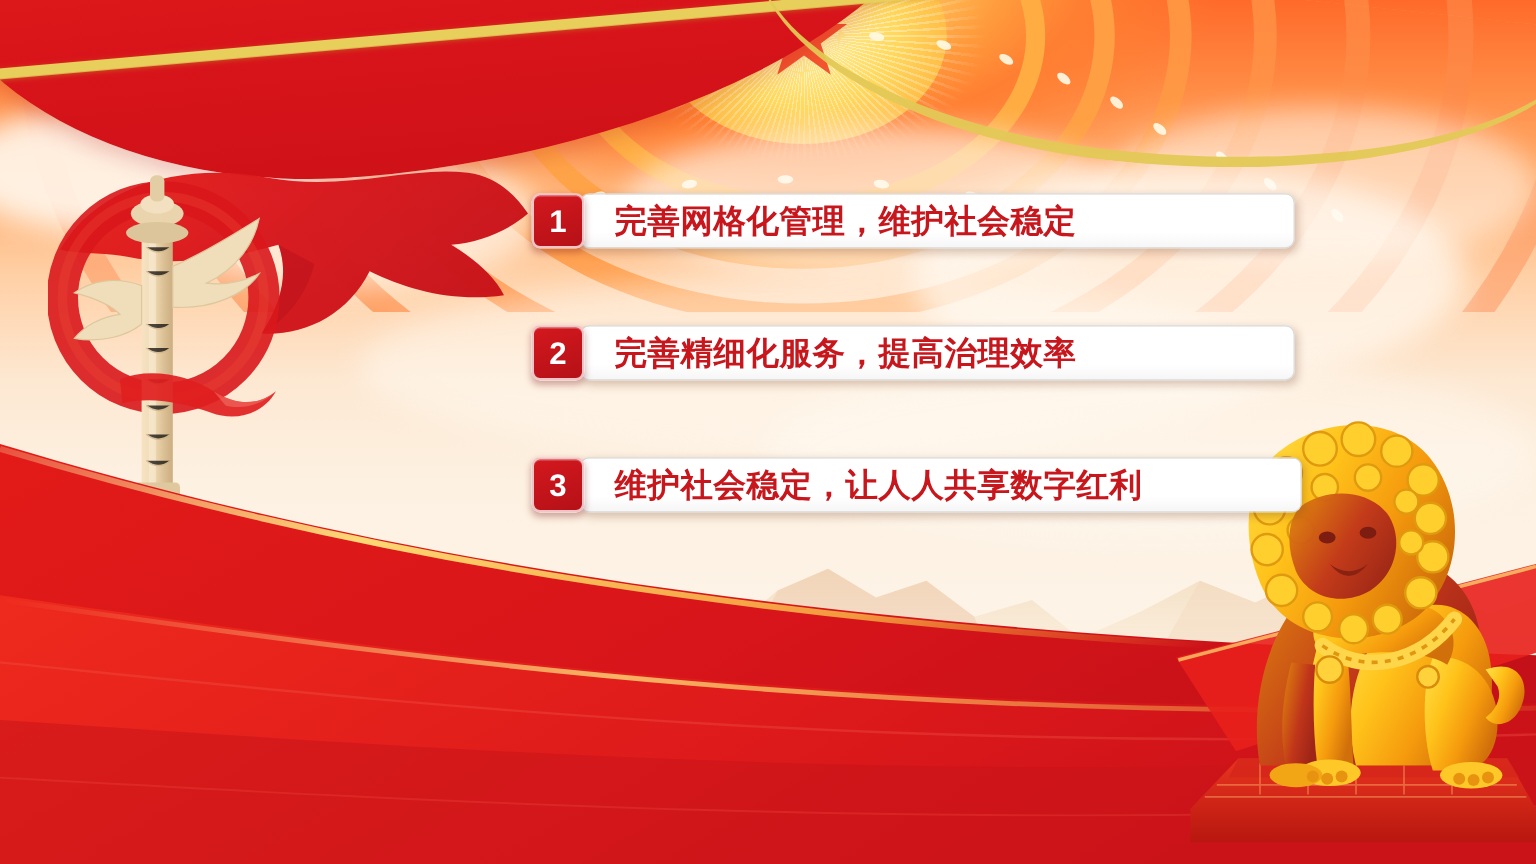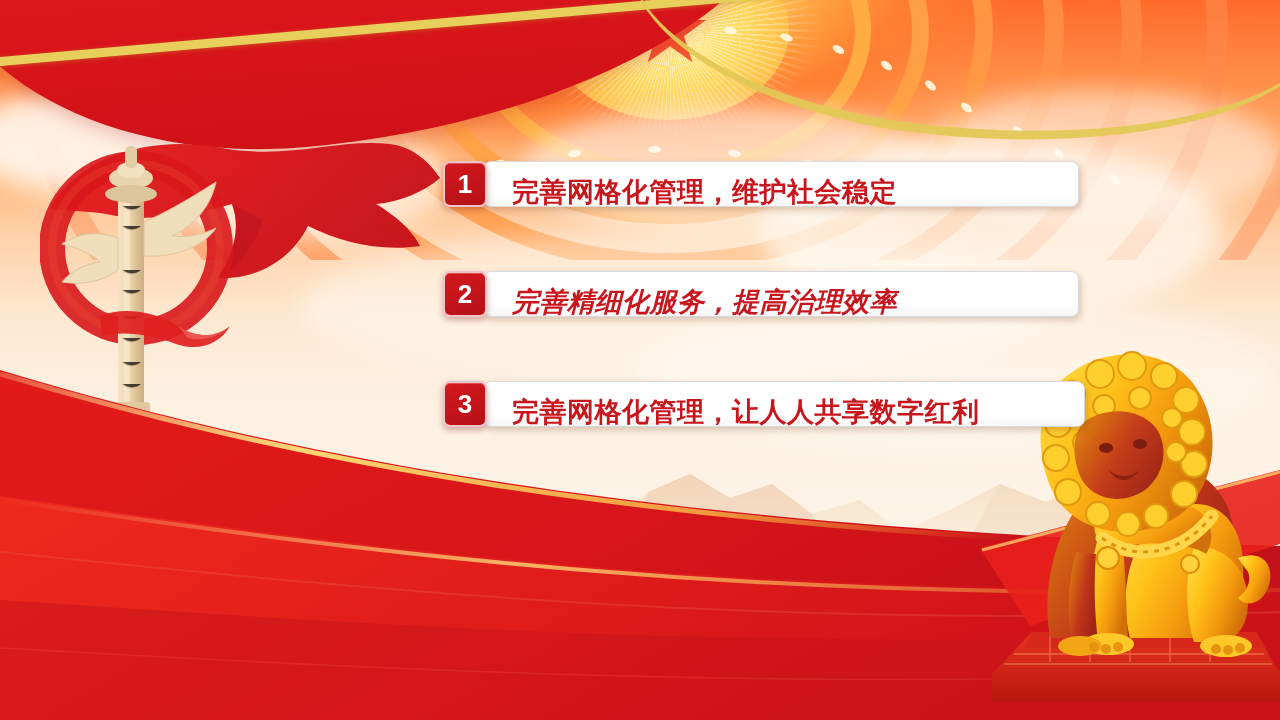--- a/index.html
+++ b/index.html
@@ -105,30 +105,30 @@
     border:2px solid rgba(255,255,255,.75);
     box-shadow:0 3px 6px rgba(120,20,20,.35), inset 0 1px 0 rgba(255,255,255,.25);
     font-family:"Liberation Sans",sans-serif;
   }
   .bar{
     position:relative; margin-left:-4px; z-index:2;
     height:46px; border-radius:8px;
     background:linear-gradient(180deg,#ffffff 0%,#ffffff 72%,#f6f6f6 100%);
     border:1px solid #d8dadd;
     box-shadow:2px 3px 7px rgba(120,60,30,.28);
-    display:flex; align-items:flex-end;
+    display:flex; align-items:center;
     padding-left:28px; padding-right:10px;
     overflow:hidden;
   }
   .bar-text{
     color:#c8161d; font-size:27px; font-weight:700; white-space:nowrap;
     letter-spacing:.5px; line-height:1;
     font-family:"Liberation Sans","DejaVu Sans",sans-serif;
   }
-  .w1{ width:596px; } .w2{ width:596px;font-style:italic; } .w3{ width:602px; }
+  .w1{ width:596px; } .w2{ width:596px; } .w3{ width:602px; }
 </style>
 </head>
 <body>
 
 <div id="slide">
 
   <div class="ceiling">
     <div class="ring" style="width:240px;height:180px;top:330px;left:52.3%;border-width:0;background:radial-gradient(ellipse at 50% 50%,#fff2a8 0%,#ffd95e 45%,#ffb43f 80%,rgba(255,170,60,0) 100%);"></div>
     <div class="ring" style="width:404px;height:300px;border-width:16px;border-color:#ffb044;left:52.3%;opacity:.92;"></div>
     <div class="ring" style="width:520px;height:388px;border-width:17px;border-color:#ffa245;left:52.3%;opacity:.9;"></div>
@@ -426,19 +426,19 @@
     <div class="row">
       <div class="badge">2</div>
       <div class="bar w2">
         <span class="bar-text">完善精细化服务，提高治理效率</span>
       </div>
     </div>
 
     <div class="row">
       <div class="badge">3</div>
       <div class="bar w3">
-        <span class="bar-text">完善网格化管理，让人人共享数字红利</span>
+        <span class="bar-text">维护社会稳定，让人人共享数字红利</span>
       </div>
     </div>
 
   </div>
 
 </div>
 
 </body></html>

